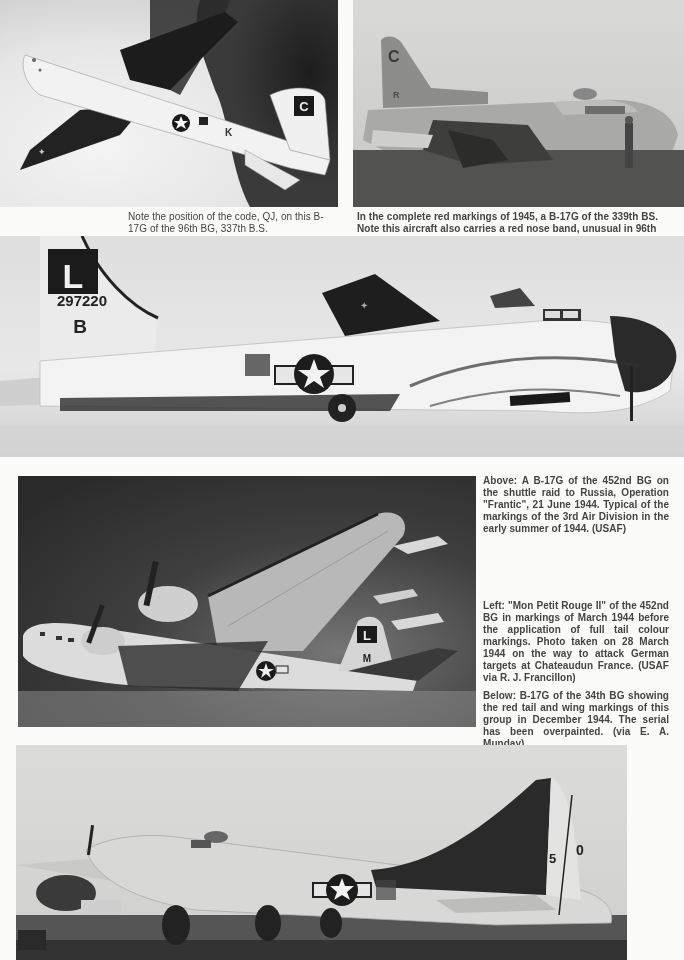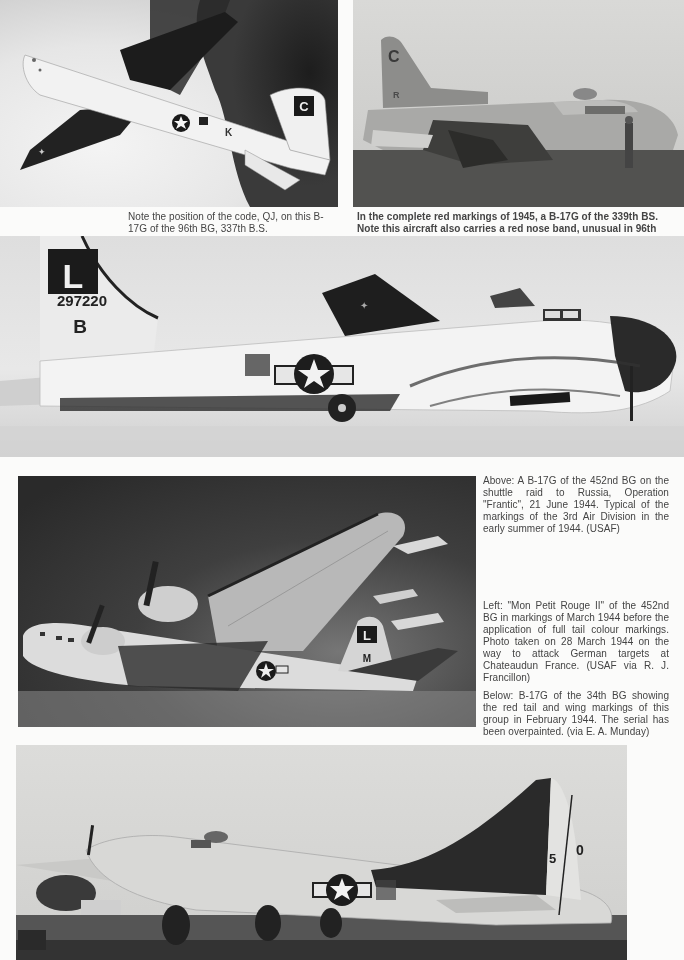--- a/index.html
+++ b/index.html
@@ -11,21 +11,21 @@
   }
   .photo { position: absolute; overflow: hidden; }
   .photo svg { display: block; width: 100%; height: 100%; }
   .caption {
     position: absolute;
     font-size: 10px;
     line-height: 12px;
     color: #444;
     letter-spacing: 0.05px;
   }
-  .caption.justify { text-align: justify; text-align-last: left; }
+  .caption.justify { text-align: justify; text-align-last: left; font-weight: bold; }
   .tail-text { font-family: "Liberation Sans", sans-serif; font-weight: bold; }
 </style>
 </head>
 <body>
 
 <div class="photo" style="left:0; top:0; width:338px; height:207px;">
   <svg viewBox="0 0 338 207" preserveAspectRatio="none">
     <defs>
       <radialGradient id="cloud1" cx="30%" cy="70%" r="80%">
         <stop offset="0" stop-color="#f4f4f4"></stop>
@@ -195,21 +195,21 @@
     <rect x="258" y="190" width="12" height="7" fill="#e5e5e5" stroke="#222" stroke-width="1"></rect>
 
     <path d="M375,70 L420,60 L430,68 L390,78 Z" fill="#d8d8d8"></path>
     <path d="M355,120 L395,113 L400,120 L362,128 Z" fill="#cfcfcf"></path>
     <path d="M373,145 L420,137 L426,146 L380,154 Z" fill="#d8d8d8"></path>
   </svg>
 </div>
 
 <div class="caption justify" style="left:483px; top:475px; width:186px;">Above: A B-17G of the 452nd BG on the shuttle raid to Russia, Operation "Frantic", 21 June 1944. Typical of the markings of the 3rd Air Division in the early summer of 1944. (USAF)</div>
 <div class="caption justify" style="left:483px; top:600px; width:186px;">Left: "Mon Petit Rouge II" of the 452nd BG in markings of March 1944 before the application of full tail colour markings. Photo taken on 28 March 1944 on the way to attack German targets at Chateaudun France. (USAF via R. J. Francillon)</div>
-<div class="caption justify" style="left:483px; top:690px; width:186px;">Below: B-17G of the 34th BG showing the red tail and wing markings of this group in February 1944. The serial has been overpainted. (via E. A. Munday)</div>
+<div class="caption justify" style="left:483px; top:690px; width:186px;">Below: B-17G of the 34th BG showing the red tail and wing markings of this group in December 1944. The serial has been overpainted. (via E. A. Munday)</div>
 
 <div class="photo" style="left:16px; top:745px; width:611px; height:215px;">
   <svg viewBox="0 0 611 215" preserveAspectRatio="none">
     <defs>
       <linearGradient id="sky5" x1="0" y1="0" x2="0" y2="1">
         <stop offset="0" stop-color="#dcdcda"></stop>
         <stop offset="1" stop-color="#cfcfcd"></stop>
       </linearGradient>
     </defs>
     <rect width="611" height="215" fill="url(#sky5)"></rect>

